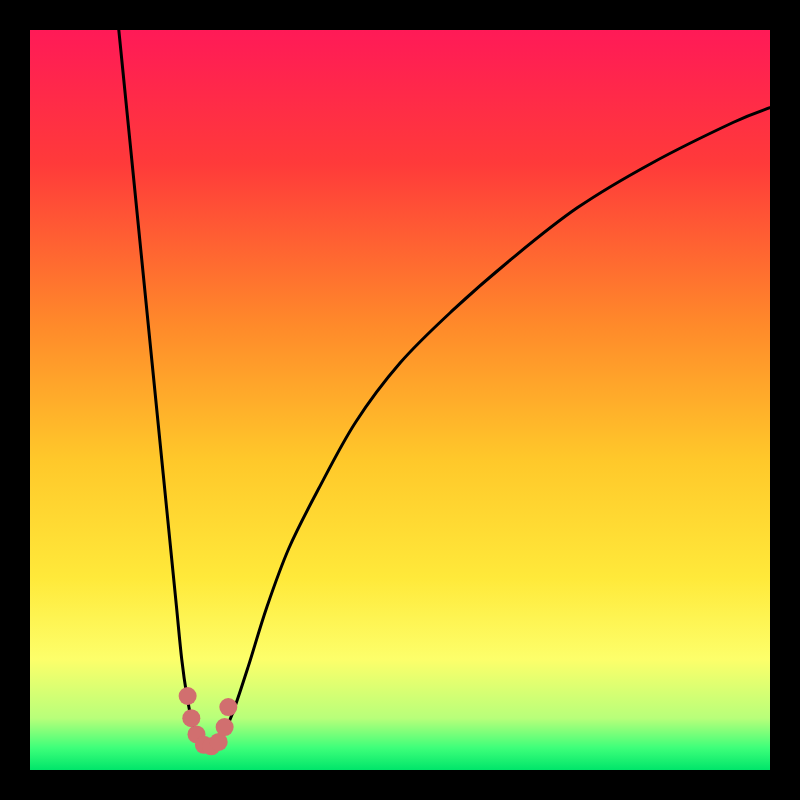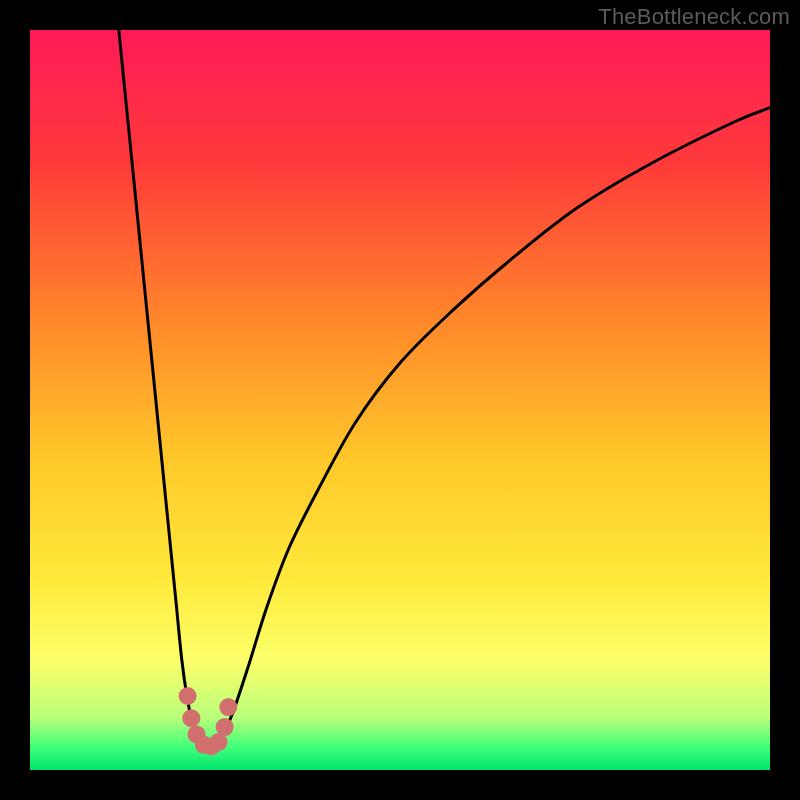--- a/index.html
+++ b/index.html
@@ -69,14 +69,13 @@
           <circle cx="161.32" cy="688.20" r="9" fill="#d16f6f"></circle>
           <circle cx="166.50" cy="704.48" r="9" fill="#d16f6f"></circle>
           <circle cx="173.90" cy="714.84" r="9" fill="#d16f6f"></circle>
           <circle cx="181.30" cy="716.32" r="9" fill="#d16f6f"></circle>
           <circle cx="188.70" cy="711.88" r="9" fill="#d16f6f"></circle>
           <circle cx="194.62" cy="697.08" r="9" fill="#d16f6f"></circle>
           <circle cx="198.32" cy="677.10" r="9" fill="#d16f6f"></circle>
         </g>
     </svg>
   </div>
-  <div class="watermark">TheBottleneck.com</div>
 </div>
 
 </body></html>

